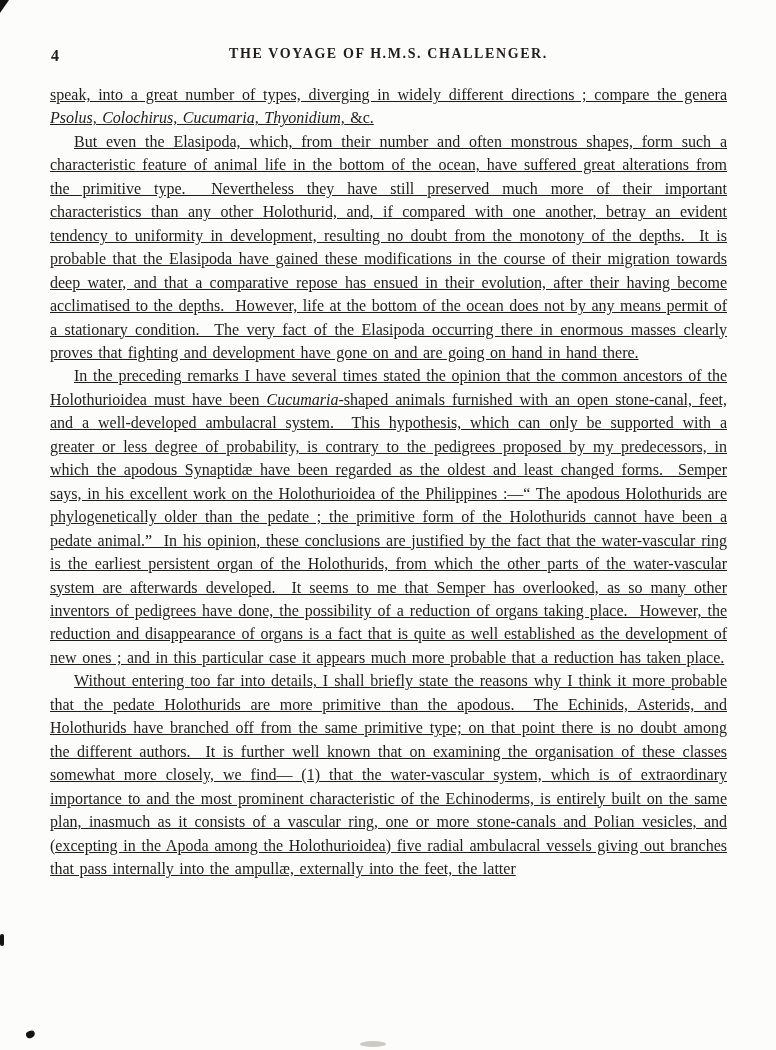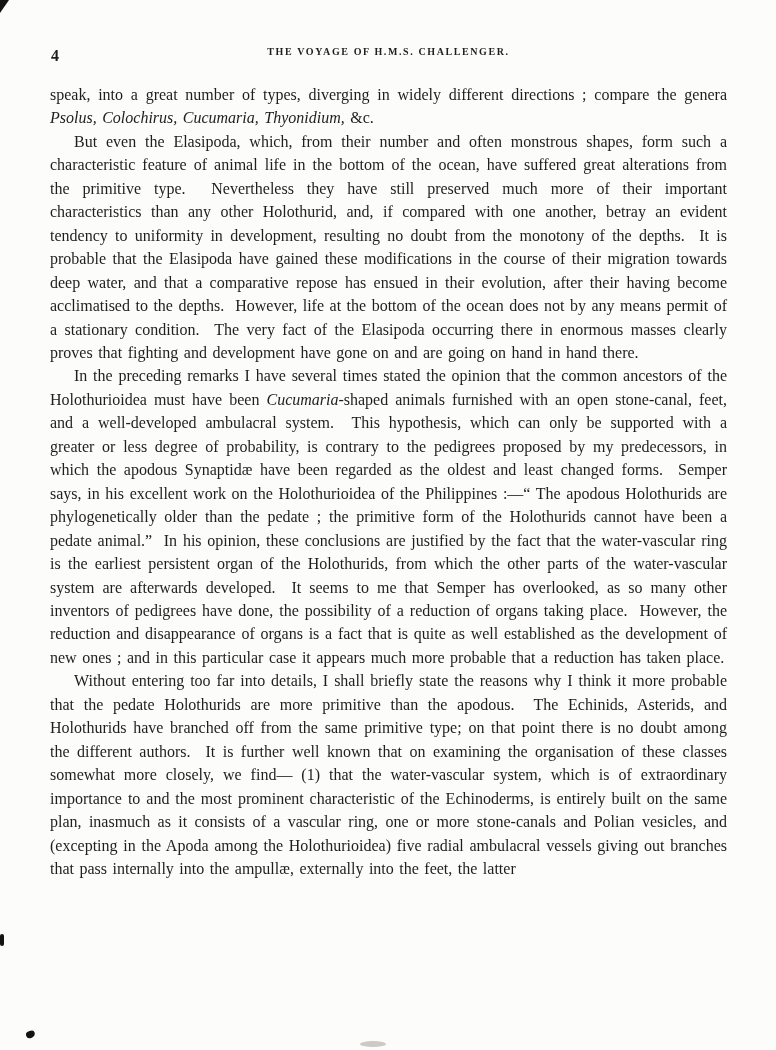--- a/index.html
+++ b/index.html
@@ -12,30 +12,31 @@
     padding: 46px 49px 0 50px;
     overflow: hidden;
     font-family: "Liberation Serif", "DejaVu Serif", serif;
     color: #201e1c;
   }
   .header { position: relative; height: 22px; margin-bottom: 15px; }
   .page-num { position: absolute; left: 1px; top: 1px; font-size: 16px; font-weight: bold; }
   .running-title {
     display: block;
     text-align: center;
-    font-size: 10px;
+    font-size: 14px;
     font-weight: bold;
     letter-spacing: 1.6px;
     white-space: nowrap;
   }
   .body-text {
     font-size: 16px;
     line-height: 23.45px;
     text-align: justify;
     word-spacing: 1.5px;
+    text-decoration: underline;
   }
   .body-text p { margin: 0; }
   .body-text p.indent { text-indent: 24px; }
   em { font-style: italic; }
   .artifact { position: absolute; background: #151310; }
   .artifact-1 { left: 0; top: 0; width: 9px; height: 13px; clip-path: polygon(0 0, 100% 0, 0 100%); }
   .artifact-2 { left: 0; top: 934px; width: 4px; height: 12px; border-radius: 2px; }
   .artifact-3 { left: 26px; top: 1031px; width: 9px; height: 7px; border-radius: 50% 40% 60% 50%; transform: rotate(-20deg); }
   .artifact-4 { left: 360px; top: 1041px; width: 26px; height: 6px; background: #b9b4ac; border-radius: 50%; opacity: .7; }
 </style>

